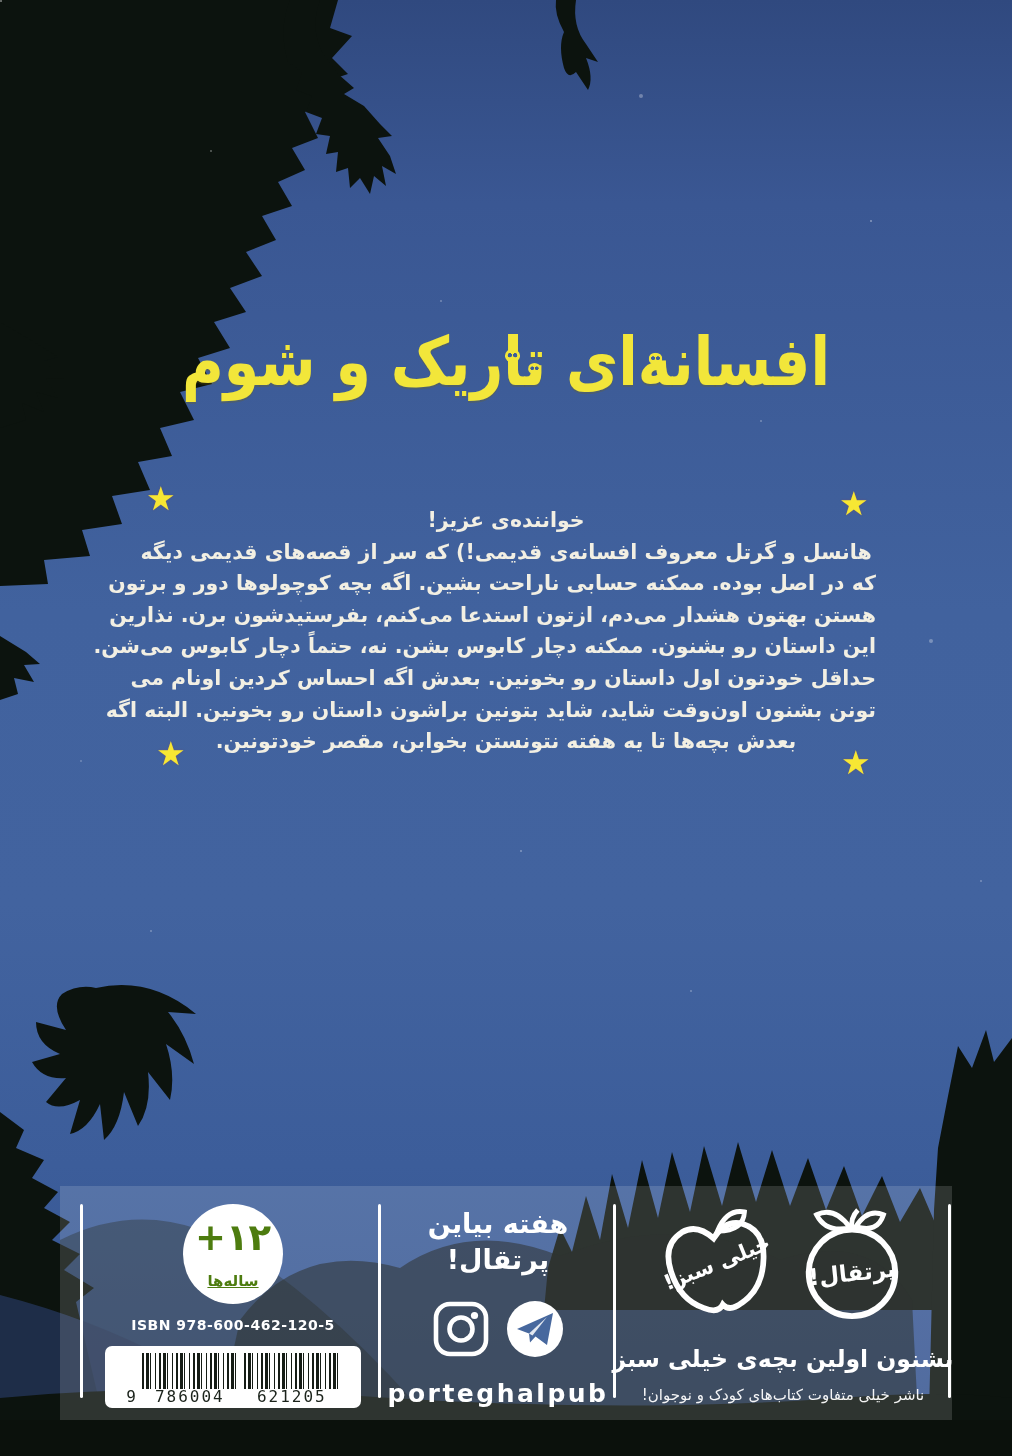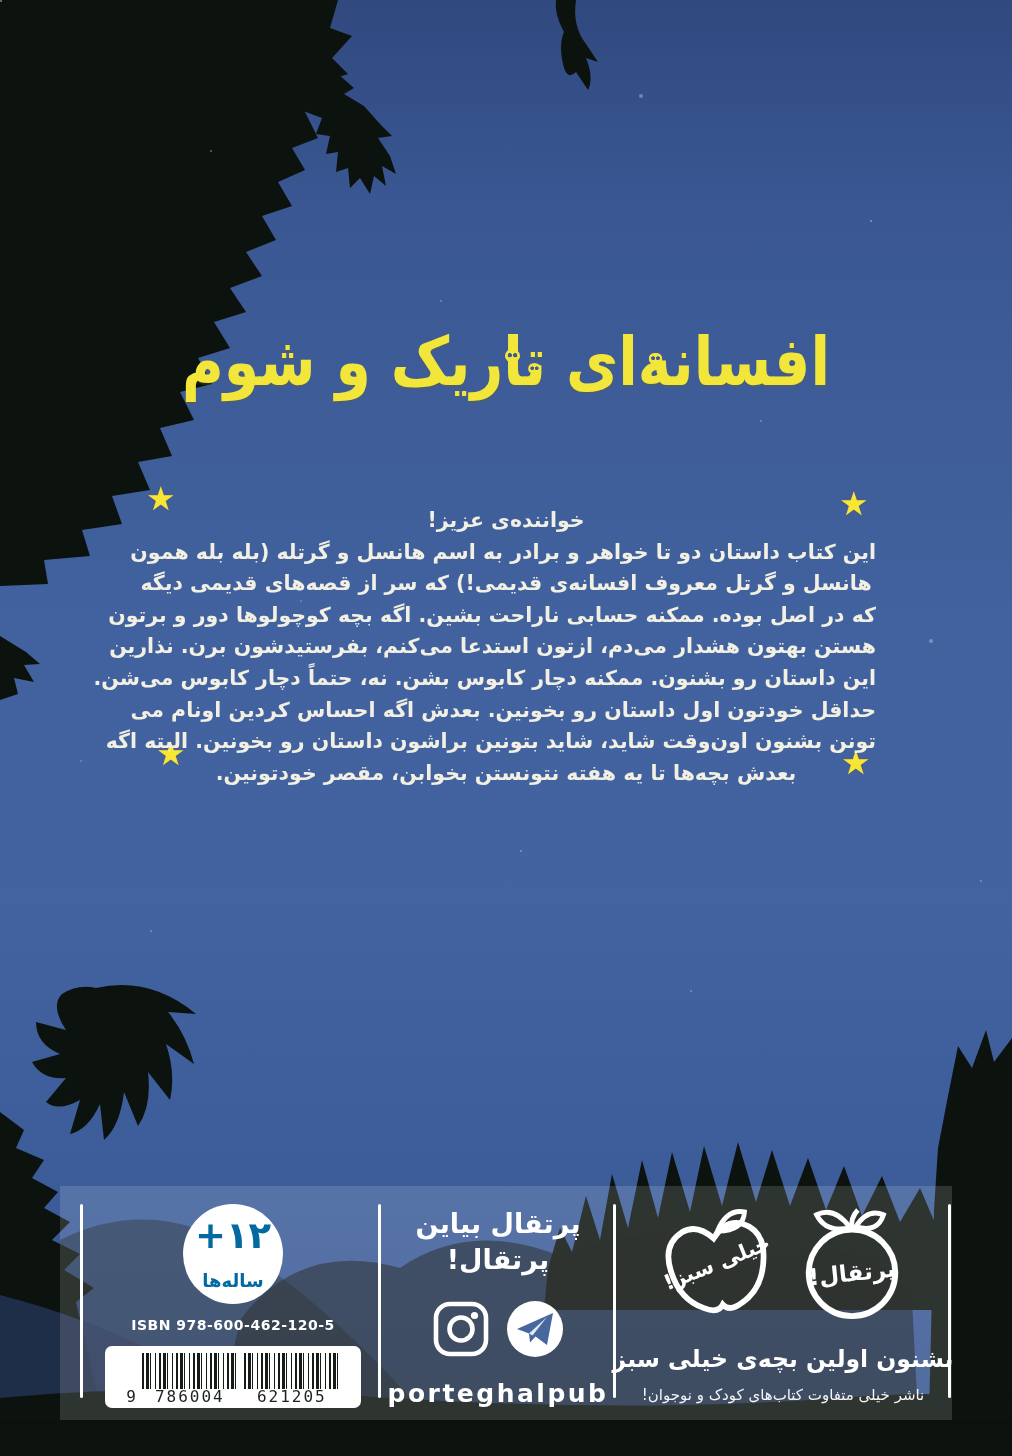--- a/index.html
+++ b/index.html
@@ -44,24 +44,24 @@
   
   .panel{position:absolute;z-index:5;left:60px;top:1186px;width:892px;height:234px;
     background:rgba(255,255,255,.14);}
   .vline{position:absolute;top:18px;height:194px;width:3px;background:#fff;border-radius:2px;}
   .sec{position:absolute;top:12px;height:210px;display:flex;flex-direction:column;
     align-items:center;justify-content:space-between;color:#fff;}
   .sec-left{left:30px;width:286px;}
   .sec-mid{left:328px;width:220px;}
   .sec-right{left:562px;width:322px;}
   
-  .badge{width:100px;height:100px;border-radius:50%;background:#fff;color:#0369a1;
+  .badge{width:100px;height:100px;border-radius:50%;background:#fff;color:#4d7c0f;
     display:flex;flex-direction:column;align-items:center;justify-content:center;margin-top:6px;}
   .badge .age{font-size:37px;font-weight:bold;line-height:1;direction:ltr;}
-  .badge .age-label{font-size:18px;font-weight:bold;direction:rtl;margin-top:16px;}
+  .badge .age-label{font-size:15px;font-weight:bold;direction:rtl;margin-top:16px;text-decoration:underline;}
   .isbn{font-size:14px;font-weight:bold;letter-spacing:.5px;white-space:nowrap;}
   
   .barcode{position:relative;width:256px;height:62px;background:#fff;border-radius:7px;
     display:flex;align-items:flex-start;justify-content:center;gap:6px;padding-top:7px;box-sizing:border-box;
     color:#1B231B;}
   .bc-lead{align-self:flex-end;font-family:"DejaVu Sans Mono",monospace;font-size:16px;line-height:1;margin-bottom:3px;}
   .bc-group{display:flex;flex-direction:column;align-items:center;}
   .bars{width:96px;height:36px;
     background:repeating-linear-gradient(90deg,#151C15 0 2px,transparent 2px 4px,#151C15 4px 7px,transparent 7px 8px,#151C15 8px 9px,transparent 9px 13px,#151C15 13px 14px,transparent 14px 17px);}
   .bc-group span{font-family:"DejaVu Sans Mono",monospace;font-size:16px;line-height:1;margin-top:0;letter-spacing:2px;}
@@ -117,21 +117,20 @@
   <div class="skull" style="left:527px;top:362px;transform:scale(.85);"></div>
   <div class="skull" style="left:648px;top:352px;transform:scale(.9);"></div>
 
   <span class="star" style="left:146px;top:482px;">★</span>
   <span class="star" style="left:839px;top:487px;">★</span>
   <span class="star" style="left:156px;top:737px;">★</span>
   <span class="star" style="left:841px;top:746px;">★</span>
 
   <div class="blurb">
     <div class="line">خواننده‌ی عزیز!</div>
-    <div class="line">این کتاب داستان دو تا خواهر و برادر به اسم هانسل و گرتله (بله بله همون</div>
     <div class="line">هانسل و گرتل معروف افسانه‌ی قدیمی!) که سر از قصه‌های قدیمی دیگه</div>
     <div class="line">که در اصل بوده. ممکنه حسابی ناراحت بشین. اگه بچه کوچولوها دور و برتون</div>
     <div class="line">هستن بهتون هشدار می‌دم، ازتون استدعا می‌کنم، بفرستیدشون برن. نذارین</div>
     <div class="line">این داستان رو بشنون. ممکنه دچار کابوس بشن. نه، حتماً دچار کابوس می‌شن.</div>
     <div class="line">حداقل خودتون اول داستان رو بخونین. بعدش اگه احساس کردین اونام می</div>
     <div class="line">تونن بشنون اون‌وقت شاید، شاید بتونین براشون داستان رو بخونین. البته اگه</div>
     <div class="line">بعدش بچه‌ها تا یه هفته نتونستن بخوابن، مقصر خودتونین.</div>
   </div>
 
   <div class="panel">
@@ -154,21 +153,21 @@
         </div>
         <div class="bc-group">
           <div class="bars"></div>
           <span>621205</span>
         </div>
       </div>
     </div>
 
     <div class="sec sec-mid">
       <div class="cta">
-        <div>پرتقال بیاین</div>
+        <div>هفته بیاین</div>
         <div>پرتقال!</div>
       </div>
       <div class="icons">
         <svg width="62" height="62" viewBox="0 0 62 62">
           <rect x="6" y="6" width="50" height="50" rx="14" fill="none" stroke="#fff" stroke-width="4.6"></rect>
           <circle cx="31" cy="31" r="11.5" fill="none" stroke="#fff" stroke-width="4.6"></circle>
           <circle cx="44.5" cy="17.5" r="3.6" fill="#fff"></circle>
         </svg>
         <svg width="62" height="62" viewBox="0 0 62 62">
           <circle cx="31" cy="31" r="28" fill="#fff"></circle>

